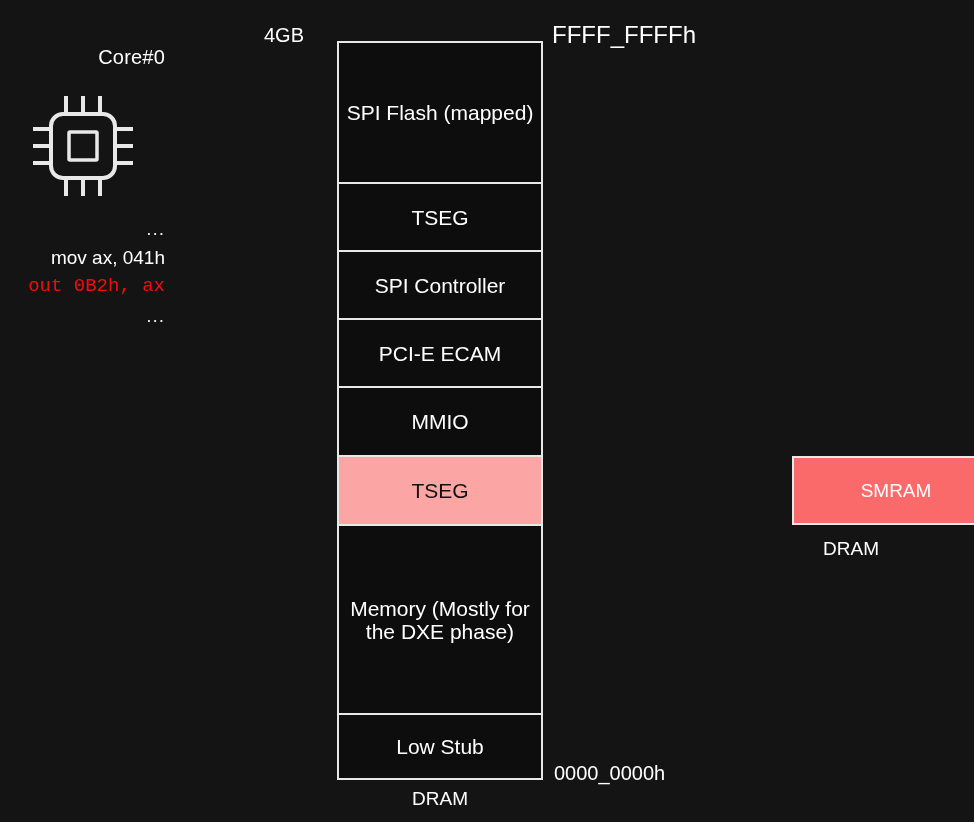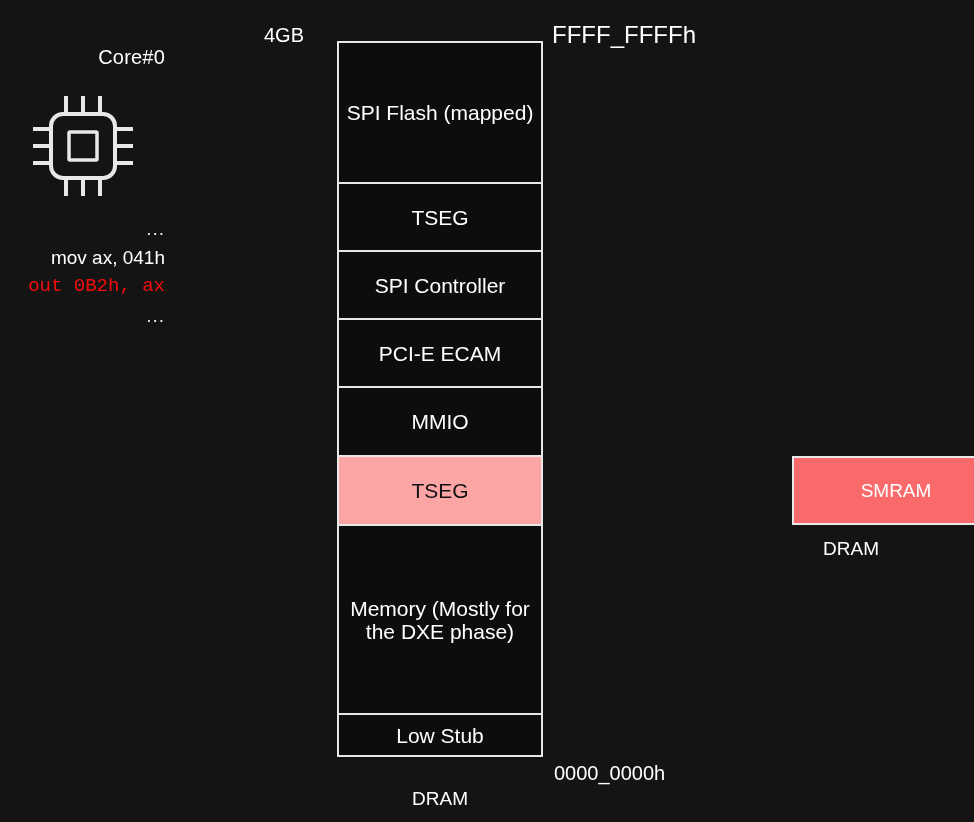--- a/index.html
+++ b/index.html
@@ -219,21 +219,21 @@
     </div>
 
     <div class="mem-row highlight" style="height:69px">
       <span class="mem-label">TSEG</span>
     </div>
 
     <div class="mem-row" style="height:189px">
       <span class="mem-label">Memory (Mostly for the DXE phase)</span>
     </div>
 
-    <div class="mem-row" style="height:40px">
+    <div class="mem-row" style="height:63px">
       <span class="mem-label">Low Stub</span>
     </div>
   </div>
 
   <div id="label-dram-map" class="abs">DRAM</div>
 
   <div id="smram-box" class="abs">
     <span>SMRAM</span>
   </div>
 

